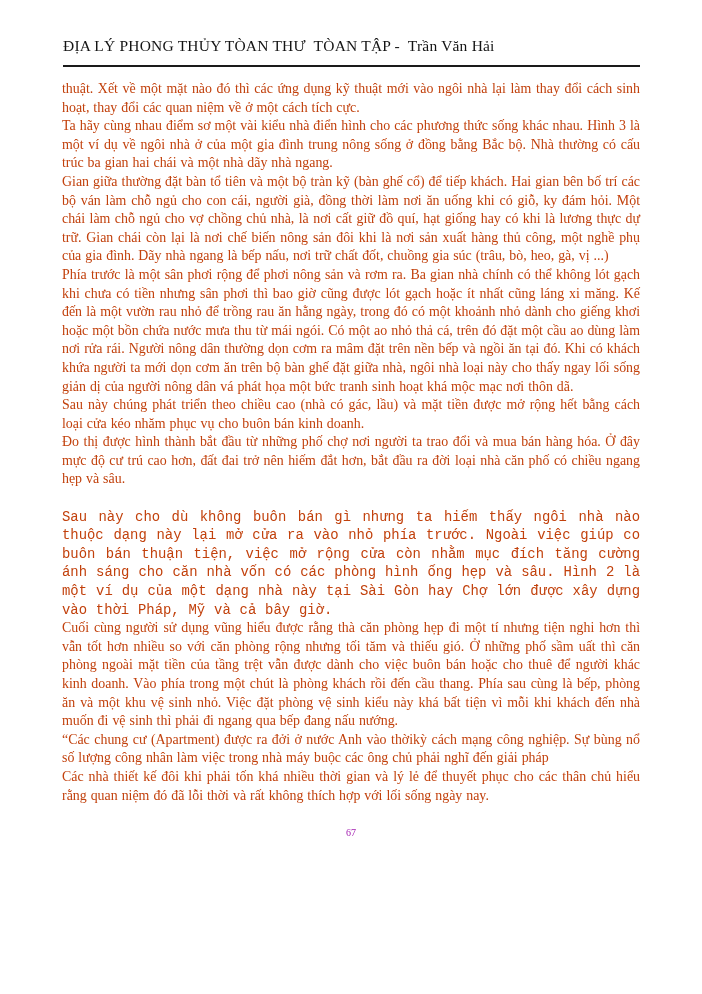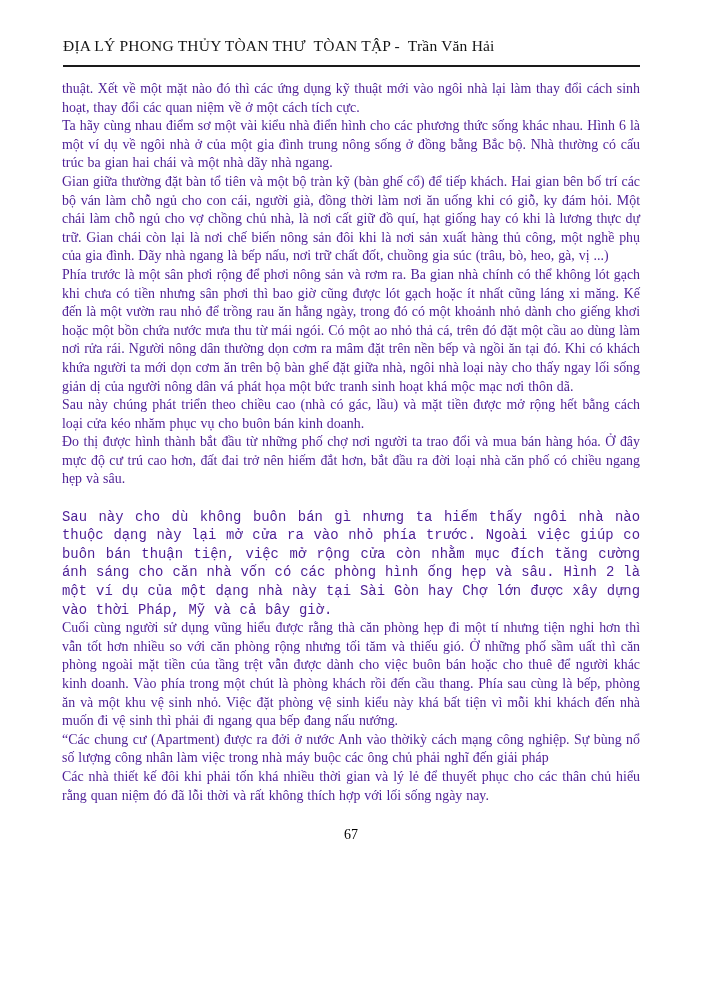--- a/index.html
+++ b/index.html
@@ -34,50 +34,50 @@
   .header-rule {
     border: none;
     border-top: 2px solid #1a1a1a;
     margin: 9px 0 0 0;
   }
   .content {
     margin-top: 13px;
     font-size: 13.9px;
     line-height: 18.6px;
     text-align: justify;
-    color: #4c1d95;
+    color: #c2410c;
     word-spacing: 0.5px;
   }
   .content p {
     margin: 0;
   }
   .content p.gap-before {
     margin-top: 18.6px;
     font-family: Liberation Mono, monospace;
   }
   .page-footer {
     text-align: center;
     margin-top: 22px;
-    font-size: 14px;
-    color: #000000;
+    font-size: 10px;
+    color: #a21caf;
   }
 </style>
 </head>
 <body>
 
 <div class="page">
 
   <div class="page-header">
     <div class="header-title">ĐỊA LÝ PHONG THỦY TÒAN THƯ  TÒAN TẬP -  Trần Văn Hải</div>
     <hr class="header-rule">
   </div>
 
   <div class="content">
     <p>thuật. Xết về một mặt nào đó thì các ứng dụng kỹ thuật mới vào ngôi nhà lại làm thay đổi cách sinh hoạt, thay đổi các quan niệm về ở một cách tích cực.</p>
-    <p>Ta hãy cùng nhau điểm sơ một vài kiểu nhà điển hình cho các phương thức sống khác nhau. Hình 6 là một ví dụ về ngôi nhà ở của một gia đình trung nông sống ở đồng bằng Bắc bộ. Nhà thường có cấu trúc ba gian hai chái và một nhà dãy nhà ngang.</p>
+    <p>Ta hãy cùng nhau điểm sơ một vài kiểu nhà điển hình cho các phương thức sống khác nhau. Hình 3 là một ví dụ về ngôi nhà ở của một gia đình trung nông sống ở đồng bằng Bắc bộ. Nhà thường có cấu trúc ba gian hai chái và một nhà dãy nhà ngang.</p>
     <p>Gian giữa thường đặt bàn tổ tiên và một bộ tràn kỹ (bàn ghế cổ) để tiếp khách. Hai gian bên bố trí các bộ ván làm chỗ ngủ cho con cái, người già, đồng thời làm nơi ăn uống khi có giỗ, ky đám hỏi. Một chái làm chỗ ngủ cho vợ chồng chủ nhà, là nơi cất giữ đồ quí, hạt giống hay có khi là lương thực dự trữ. Gian chái còn lại là nơi chế biến nông sản đôi khi là nơi sản xuất hàng thủ công, một nghề phụ của gia đình. Dãy nhà ngang là bếp nấu, nơi trữ chất đốt, chuồng gia súc (trâu, bò, heo, gà, vị ...)</p>
     <p>Phía trước là một sân phơi rộng để phơi nông sản và rơm ra. Ba gian nhà chính có thể không lót gạch khi chưa có tiền nhưng sân phơi thì bao giờ cũng được lót gạch hoặc ít nhất cũng láng xi măng. Kế đến là một vườn rau nhỏ để trồng rau ăn hằng ngày, trong đó có một khoảnh nhỏ dành cho giếng khơi hoặc một bồn chứa nước mưa thu từ mái ngói. Có một ao nhỏ thả cá, trên đó đặt một cầu ao dùng làm nơi rửa rái. Người nông dân thường dọn cơm ra mâm đặt trên nền bếp và ngồi ăn tại đó. Khi có khách khứa người ta mới dọn cơm ăn trên bộ bàn ghế đặt giữa nhà, ngôi nhà loại này cho thấy ngay lối sống giản dị của người nông dân vá phát họa một bức tranh sinh hoạt khá mộc mạc nơi thôn dã.</p>
     <p>Sau này chúng phát triển theo chiều cao (nhà có gác, lầu) và mặt tiền được mở rộng hết bằng cách loại cửa kéo nhăm phục vụ cho buôn bán kinh doanh.</p>
     <p>Đo thị được hình thành bắt đầu từ những phố chợ nơi người ta trao đổi và mua bán hàng hóa. Ở đây mực độ cư trú cao hơn, đất đai trở nên hiếm đắt hơn, bắt đầu ra đời loại nhà căn phố có chiều ngang hẹp và sâu.</p>
     <p class="gap-before">Sau này cho dù không buôn bán gì nhưng ta hiếm thấy ngôi nhà nào thuộc dạng này lại mở cửa ra vào nhỏ phía trước. Ngoài việc giúp co buôn bán thuận tiện, việc mở rộng cửa còn nhằm mục đích tăng cường ánh sáng cho căn nhà vốn có các phòng hình ống hẹp và sâu. Hình 2 là một ví dụ của một dạng nhà này tại Sài Gòn hay Chợ lớn được xây dựng vào thời Pháp, Mỹ và cả bây giờ.</p>
     <p>Cuối cùng người sử dụng vũng hiểu được rằng thà căn phòng hẹp đi một tí nhưng tiện nghi hơn thì vẫn tốt hơn nhiều so với căn phòng rộng nhưng tối tăm và thiếu gió. Ở những phố sầm uất thì căn phòng ngoài mặt tiền của tầng trệt vẫn được dành cho việc buôn bán hoặc cho thuê để người khác kinh doanh. Vào phía trong một chút là phòng khách rồi đến cầu thang. Phía sau cùng là bếp, phòng ăn và một khu vệ sinh nhỏ. Việc đặt phòng vệ sinh kiểu này khá bất tiện vì mỗi khi khách đến nhà muốn đi vệ sinh thì phải đi ngang qua bếp đang nấu nướng.</p>
     <p>“Các chung cư (Apartment) được ra đởi ở nước Anh vào thờikỳ cách mạng công nghiệp. Sự bùng nổ số lượng công nhân làm việc trong nhà máy buộc các ông chủ phải nghĩ đến giải pháp</p>
     <p>Các nhà thiết kế đôi khi phải tốn khá nhiều thời gian và lý lẻ để thuyết phục cho các thân chủ hiểu rằng quan niệm đó đã lỗi thời và rất không thích hợp với lối sống ngày nay.</p>
   </div>
 

